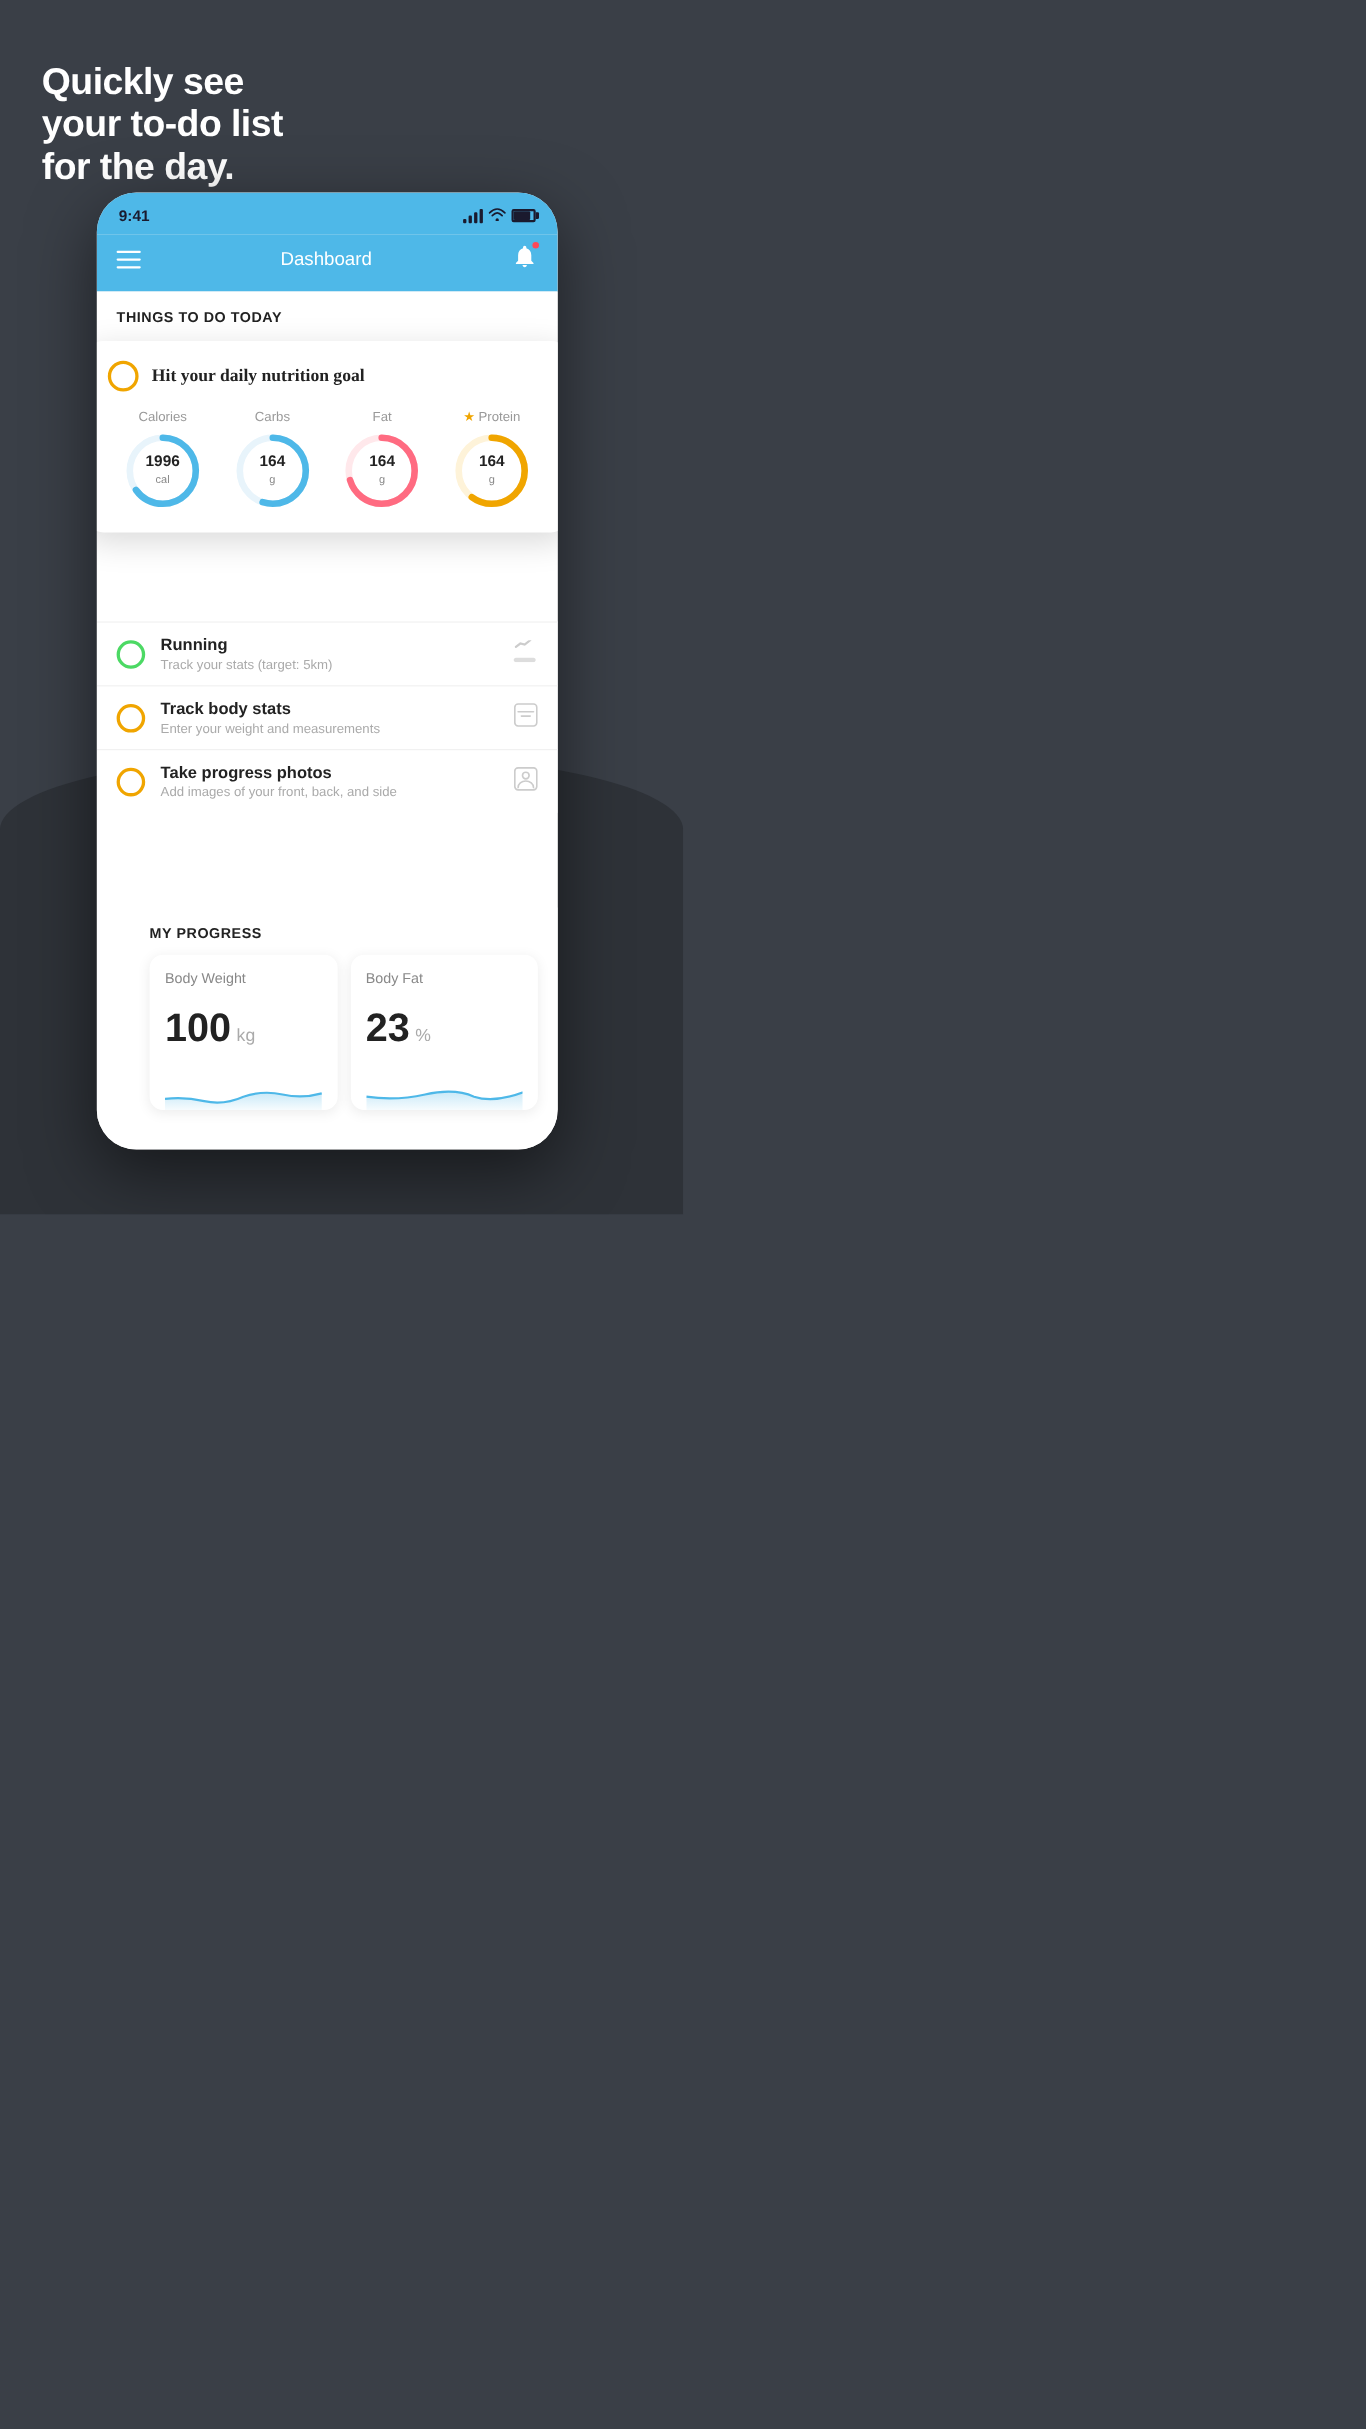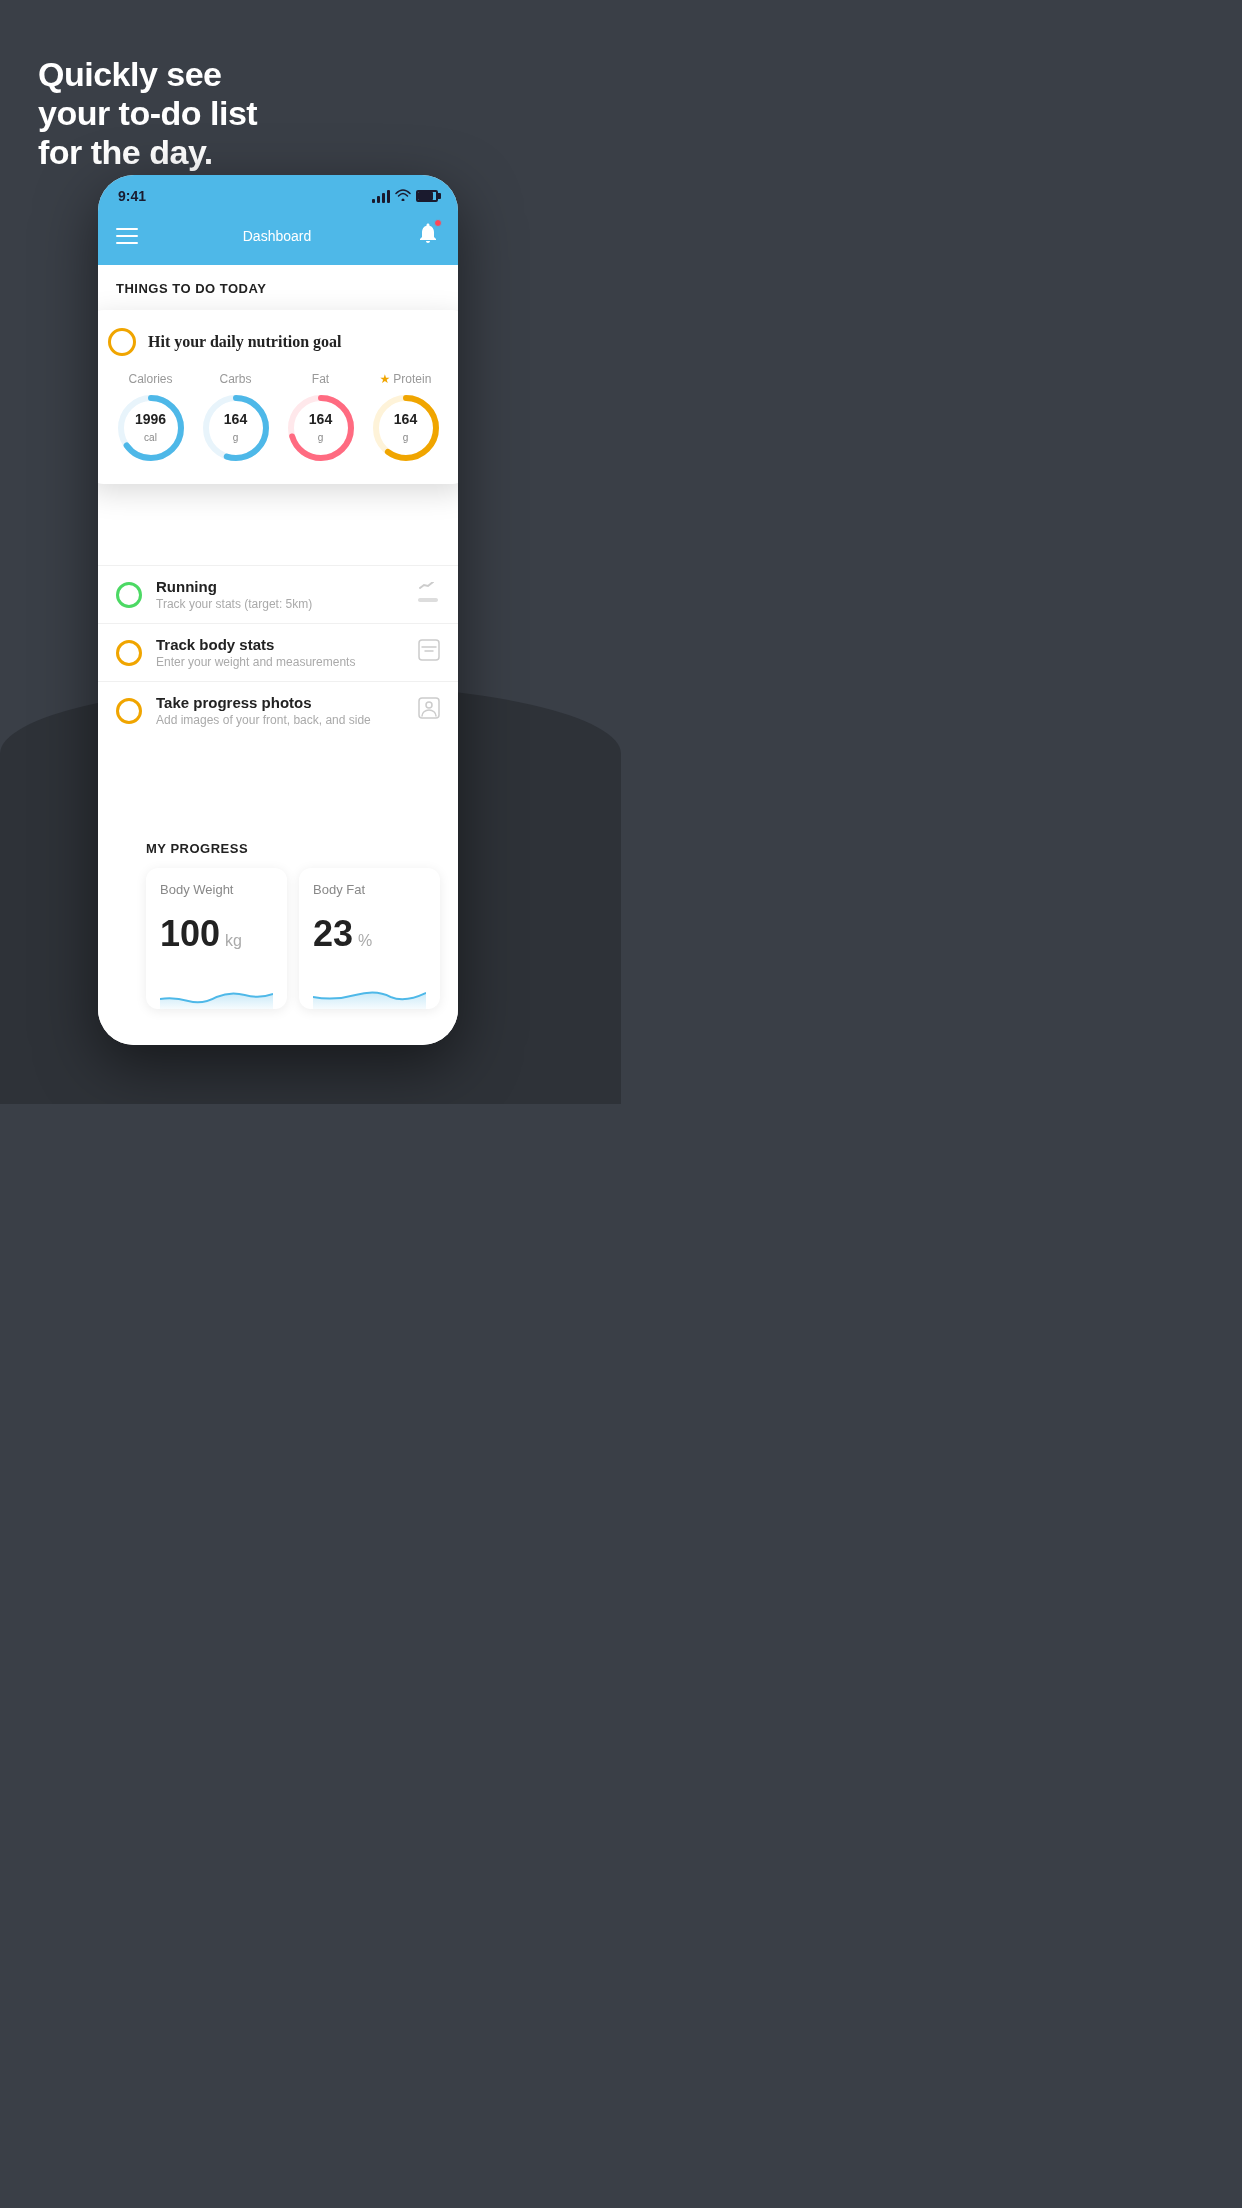--- a/index.html
+++ b/index.html
@@ -32,22 +32,22 @@
       font-size: 34px;
       font-weight: 800;
       line-height: 1.15;
       letter-spacing: -0.5px;
     }
 
     
     .phone {
       position: absolute;
       top: 175px;
-      left: 98px;
-      width: 360px;
+      left: 88px;
+      width: 419px;
       height: 870px;
       background: #f2f2f2;
       border-radius: 36px;
       overflow: hidden;
       box-shadow: 0 20px 60px rgba(0,0,0,0.5);
     }
 
     
     .status-bar {
       background: #4eb8e8;
@@ -141,21 +141,21 @@
     .menu-icon span {
       display: block;
       width: 22px;
       height: 2px;
       background: white;
       border-radius: 2px;
     }
 
     .header-title {
       color: white;
-      font-size: 14px;
+      font-size: 17px;
       font-weight: 500;
     }
 
     .bell-icon {
       position: relative;
       font-size: 22px;
       color: white;
       cursor: pointer;
     }
 

